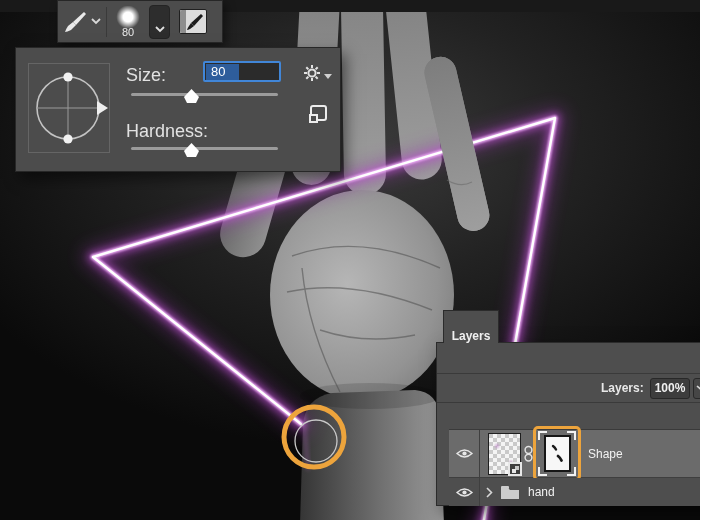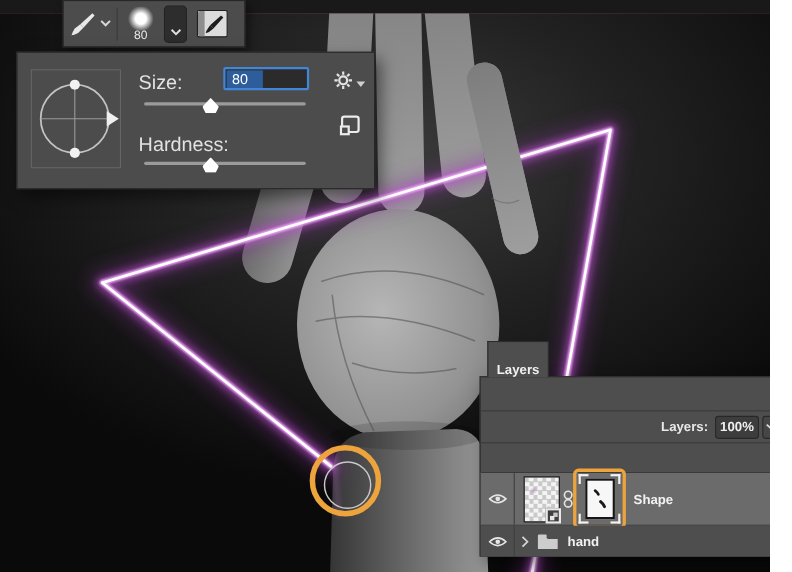--- a/index.html
+++ b/index.html
@@ -66,21 +66,21 @@
   .blend-select{position:absolute;left:7px;top:4px;width:151px;height:21px;background:#424242;border:1px solid #282828;
                 border-radius:3px;box-sizing:border-box;display:flex;align-items:center;cursor:pointer;}
   .blend-select span{color:#f0f0f0;font-size:12px;font-weight:700;padding-left:9px;padding-bottom:1px;flex:1;}
   .blend-select svg{margin-right:6px;}
   .opacity-label{position:absolute;left:164px;top:7px;color:#e8e8e8;font-size:12px;font-weight:700;}
   .opacity-value{position:absolute;left:213px;top:4px;width:40px;height:21px;background:#3d3d3d;border:1px solid #282828;
                  border-radius:3px;box-sizing:border-box;display:flex;align-items:center;justify-content:center;cursor:pointer;}
   .opacity-value span{color:#f0f0f0;font-size:12px;font-weight:700;padding-bottom:1px;}
   .opacity-chevron{position:absolute;left:256px;top:4px;width:17px;height:21px;background:#464646;border:1px solid #282828;
                    border-radius:3px;box-sizing:border-box;display:flex;align-items:center;justify-content:center;cursor:pointer;}
-  .layer-row{position:absolute;left:0;width:100%;display:flex;align-items:center;box-sizing:border-box;cursor:pointer;font-weight:bold;}
+  .layer-row{position:absolute;left:12px;width:100%;display:flex;align-items:center;box-sizing:border-box;cursor:pointer;}
   .row-shape{top:86px;height:49px;background:#6b6b6b;border-top:1px solid #3a3a3a;border-bottom:1px solid #3f3f3f;}
   .row-hand{top:135px;height:28px;background:#4e4e4e;}
   .eye-cell{width:30px;align-self:stretch;border-right:1px solid #3f3f3f;display:flex;align-items:center;justify-content:center;cursor:pointer;}
   .layer-thumb{position:relative;width:33px;height:42px;margin-left:8px;border:1px solid #1f1f1f;box-sizing:border-box;
                background:repeating-conic-gradient(#f4f4f4 0% 25%, #c9c9c9 0% 50%) 0 0/8px 8px;cursor:pointer;}
   .thumb-tint{position:absolute;inset:0;background:
       radial-gradient(circle 5px at 8px 12px, rgba(186,120,198,.55), rgba(186,120,198,0) 70%),
       radial-gradient(circle 4px at 22px 28px, rgba(150,90,160,.45), rgba(150,90,160,0) 70%);}
   .thumb-badge{position:absolute;right:-2px;bottom:-2px;width:14px;height:14px;background:#3f3f3f;border:2px solid #e8e8e8;box-sizing:border-box;}
   .thumb-badge i{position:absolute;display:block;background:#e8e8e8;}

